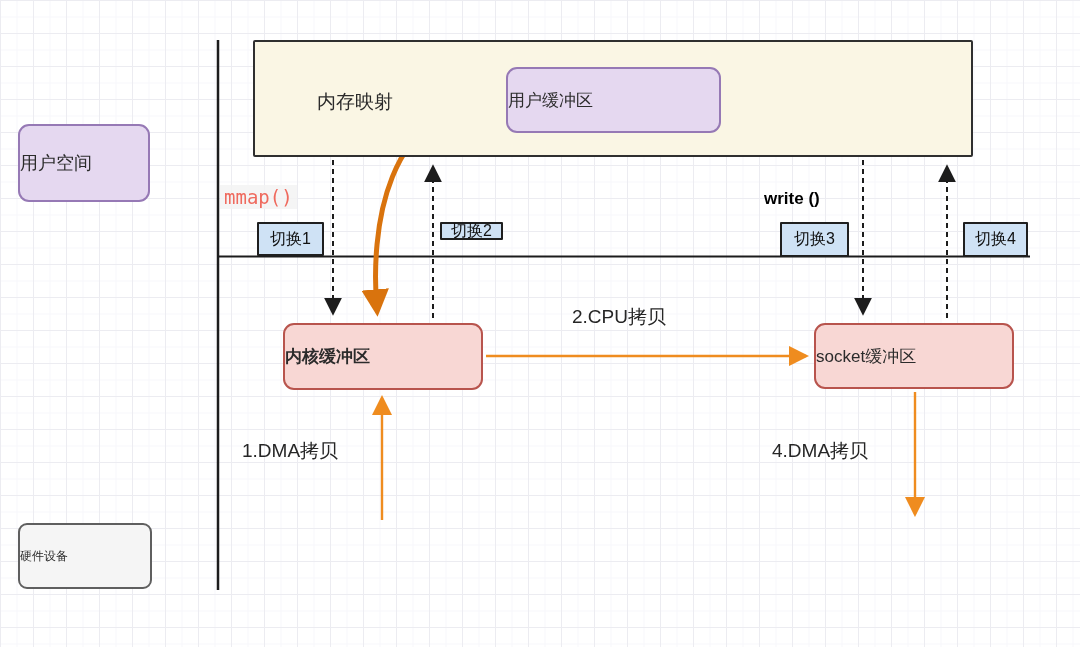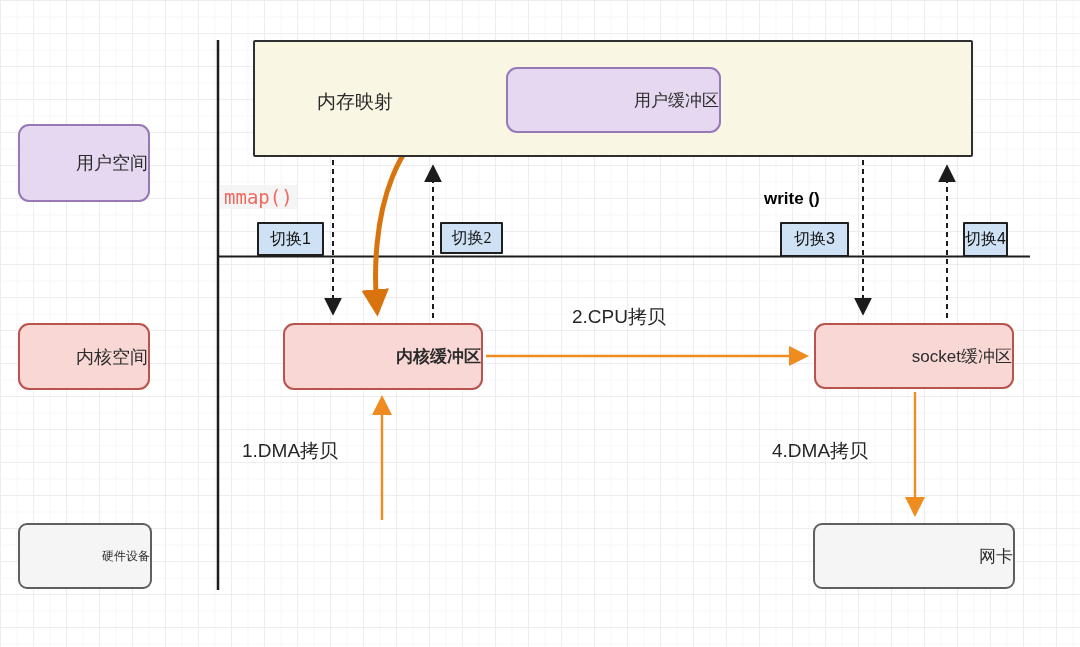--- a/index.html
+++ b/index.html
@@ -14,21 +14,21 @@
     background-color:#ffffff;
     background-image:
       linear-gradient(#ececf1 1px, transparent 1px),
       linear-gradient(90deg, #ececf1 1px, transparent 1px),
       linear-gradient(#f7f7fa 1px, transparent 1px),
       linear-gradient(90deg, #f7f7fa 1px, transparent 1px);
     background-size:33px 33px,33px 33px,16.5px 16.5px,16.5px 16.5px;
   }
   .abs{position:absolute;box-sizing:border-box;}
   .node{
-    display:flex;align-items:center;justify-content:flex-end;
+    display:flex;align-items:center;justify-content:flex-start;
     font-size:17px;color:#2b2b2b;
     border-radius:11px;
   }
   .beige{
     background:#faf6e4;border:2px solid #2f2f2f;border-radius:2px;
   }
   .purple{background:#e5d8f0;border:2px solid #9679b5;}
   .pink{background:#f8d7d4;border:2px solid #b8544d;}
   .gray{background:#f5f5f5;border:2px solid #5f5f5f;border-radius:9px;}
   .switch{
@@ -78,58 +78,52 @@
     <line x1="382" y1="520" x2="382" y2="398" stroke="#ef8c1f" stroke-width="2.4" marker-end="url(#orgArr)"></line>
     <line x1="486" y1="356" x2="806" y2="356" stroke="#ef8c1f" stroke-width="2.4" marker-end="url(#orgArr)"></line>
     <line x1="915" y1="392" x2="915" y2="514" stroke="#ef8c1f" stroke-width="2.4" marker-end="url(#orgArr)"></line>
 
     <path d="M 377 310 C 370 230, 385 105, 497 100" fill="none" stroke="#d9730d" stroke-width="5" marker-start="url(#orgArrBigStart)" marker-end="url(#orgArrBig)"></path>
   </svg>
 
   <div class="abs node purple" style="left:18px;top:124px;width:132px;height:78px;font-size:18px;">
     <span>用户空间</span>
   </div>
-  <div class="abs node pink" style="left:18px;top:323px;width:132px;height:67px;font-size:18px;">
-    <span>内核空间</span>
-  </div>
   <div class="abs node gray" style="left:18px;top:523px;width:134px;height:66px;font-size:12px;">
     <span>硬件设备</span>
   </div>
 
   <div class="abs beige" style="left:253px;top:40px;width:720px;height:117px;"></div>
   <div class="abs maplabel" style="left:317px;top:89px;">内存映射</div>
 
   <div class="abs node purple" style="left:506px;top:67px;width:215px;height:66px;">
     <span>用户缓冲区</span>
   </div>
 
   <div class="abs mmap" style="left:220px;top:185px;">mmap()</div>
   <div class="abs write" style="left:764px;top:189px;">write ()</div>
 
   <div class="abs switch" style="left:257px;top:222px;width:67px;height:34px;">
     <span>切换1</span>
   </div>
-  <div class="abs switch" style="left:440px;top:222px;width:63px;height:32px;font-family:Liberation Serif, serif;">
+  <div class="abs switch" style="left:440px;top:222px;width:63px;height:18px;">
     <span>切换2</span>
   </div>
   <div class="abs switch" style="left:780px;top:222px;width:69px;height:35px;">
     <span>切换3</span>
   </div>
-  <div class="abs switch" style="left:963px;top:222px;width:45px;height:35px;text-align:right;">
+  <div class="abs switch" style="left:963px;top:222px;width:65px;height:35px;text-align:right;">
     <span>切换4</span>
   </div>
 
   <div class="abs node pink" style="left:283px;top:323px;width:200px;height:67px;font-weight:bold;">
     <span>内核缓冲区</span>
   </div>
   <div class="abs node pink" style="left:814px;top:323px;width:200px;height:66px;">
     <span>socket缓冲区</span>
   </div>
 
-  <div class="abs node gray" style="left:813px;top:523px;width:202px;height:66px;">
-    <span>网卡</span>
-  </div>
 
   <div class="abs plainlabel" style="left:242px;top:438px;">1.DMA拷贝</div>
   <div class="abs plainlabel" style="left:572px;top:304px;">2.CPU拷贝</div>
   <div class="abs plainlabel" style="left:772px;top:438px;">4.DMA拷贝</div>
 
 </div>
 
 </body></html>

